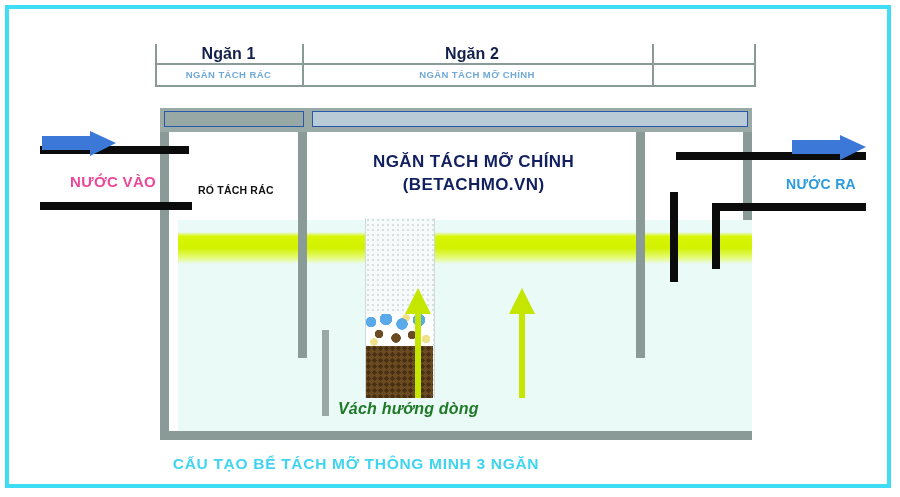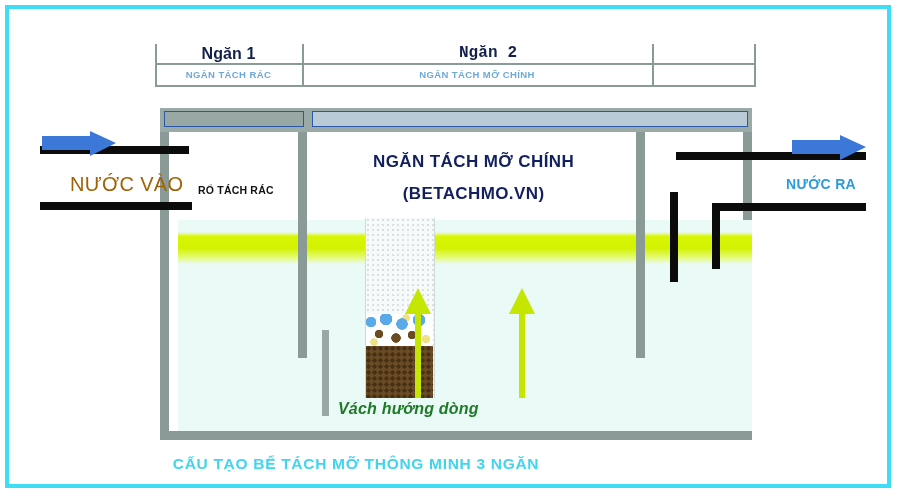--- a/index.html
+++ b/index.html
@@ -153,35 +153,35 @@
   }
 
   
   .blue-arrow { position: absolute; }
   .up-arrow { position: absolute; }
 
   
   .lbl { position: absolute; white-space: nowrap; }
   #label-in {
     left: 70px; top: 173px;
-    font-size: 20px; font-weight: normal; color: #a16207;
+    font-size: 15px; font-weight: bold; color: #ec4899;
     letter-spacing: 0.3px;
   }
   #label-out {
     left: 742px; top: 176px;
     font-size: 14px; font-weight: bold; color: #2a9bdc;
     letter-spacing: 0.3px;
     padding-left: 44px;
   }
   #label-main {
     left: 373px; top: 152px;
     font-size: 17px; font-weight: bold; color: #12205f;
     letter-spacing: 0.4px; text-align: center;
   }
-  #label-main .l2 { display: block; text-align: center; margin-top: 12px; }
+  #label-main .l2 { display: block; text-align: center; margin-top: 3px; }
   #label-basket {
     left: 198px; top: 184px;
     font-size: 10.5px; font-weight: bold; color: #111111;
     letter-spacing: 0.2px;
   }
   #label-baffle {
     left: 338px; top: 400px;
     font-size: 16px; font-weight: bold; font-style: italic;
     color: #1f7a28; letter-spacing: 0.2px; text-align: right;
   }
@@ -204,21 +204,21 @@
     <div class="dim-line mid"></div>
 
     <div class="dim-tick" style="left:0px;  top:0px;  height:41px;"></div>
     <div class="dim-tick" style="left:147px;top:0px;  height:41px;"></div>
     <div class="dim-tick" style="left:497px;top:0px;  height:41px;"></div>
     <div class="dim-tick" style="left:599px;top:0px;  height:41px;"></div>
 
     <div class="chamber-cell chamber-big" style="left:0px;   width:147px;">Ngăn 1</div>
     <div class="chamber-cell chamber-sub" style="left:0px;   width:147px;">NGĂN TÁCH RÁC</div>
 
-    <div class="chamber-cell chamber-big" style="left:158px; width:350px;font-family:Liberation Mono, monospace;">Ngăn 2</div>
+    <div class="chamber-cell chamber-big" style="left:142px; width:350px;">Ngăn 2</div>
     <div class="chamber-cell chamber-sub" style="left:147px; width:350px;">NGĂN TÁCH MỠ CHÍNH</div>
 
   </div>
 
   <div id="tank">
 
     <div class="lid-slab"></div>
     <div class="lid-panel p1"></div>
     <div class="lid-panel p2"></div>
 

